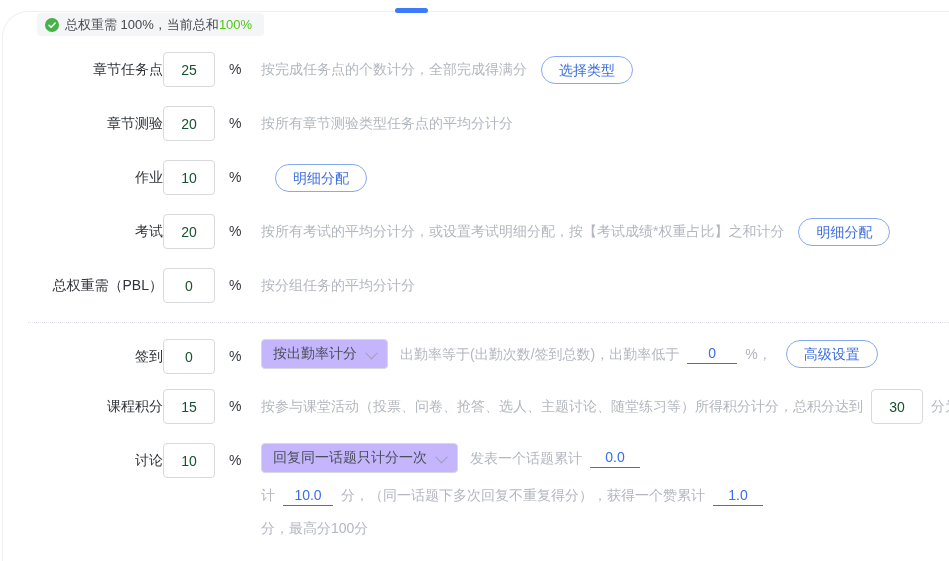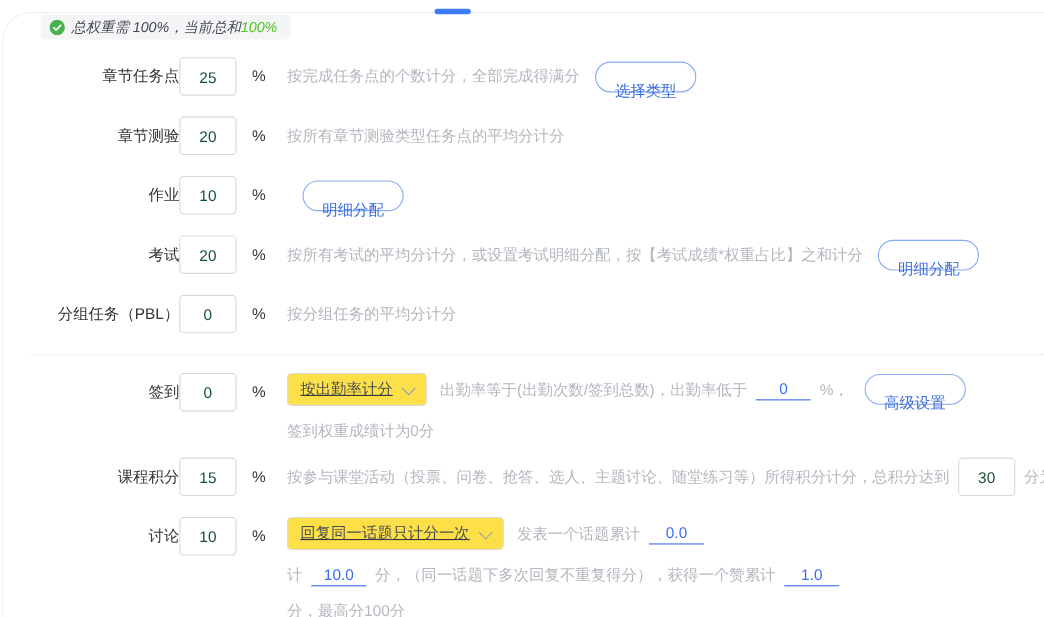--- a/index.html
+++ b/index.html
@@ -4,36 +4,36 @@
 <style>
   :root{ --accent:#3c6de0; --accent-border:#86aaf1; --green:#52c41a; --indicator:#3e7bfa; --desc:#b3b7be; --label:#2f3338; --border:#d7d9dd; }
   html,body{margin:0;padding:0;}
   body{background:#fff;}
   .page{position:relative;width:949px;height:561px;overflow:hidden;background:#fff;
         font-family:"Liberation Sans",sans-serif;color:var(--label);}
   .panel{position:absolute;top:11px;left:2px;width:1200px;height:760px;
          border-top:1px solid #edeff2;border-left:1px solid #edeff2;border-top-left-radius:26px;background:#fff;}
   .tab-indicator{position:absolute;top:8px;left:395px;width:33px;height:5px;border-radius:3px;background:var(--indicator);z-index:3;}
   .banner{position:absolute;top:13px;left:37px;height:23px;display:inline-flex;align-items:center;
-          background:#f4f5f7;border-radius:4px;padding:0 12px 0 8px;font-size:13px;color:#45494f;z-index:2;white-space:nowrap;font-style:italic;}
+          background:#f4f5f7;border-radius:4px;padding:0 12px 0 8px;font-size:13px;color:#45494f;z-index:2;white-space:nowrap;}
   .banner .check{width:14px;height:14px;margin-right:6px;flex:0 0 auto;display:block;}
   .banner .green{color:var(--green);}
   .rows{position:absolute;top:52px;left:0;width:949px;z-index:1;}
   .row{display:flex;align-items:flex-start;padding-left:28px;margin-bottom:19px;}
   .row-label{width:135px;line-height:35px;font-size:14px;color:var(--label);flex:0 0 auto;text-align:right;}
   .weight-input{width:52px;height:35px;box-sizing:border-box;border:1px solid var(--border);border-radius:4px;
                 text-align:center;font-size:14px;color:#14532d;font-family:inherit;outline:none;background:#fff;flex:0 0 auto;}
   .unit{margin-left:14px;width:18px;line-height:35px;font-size:14px;color:#33373d;flex:0 0 auto;}
   .content{margin-left:14px;flex:1 1 auto;display:flex;flex-wrap:wrap;align-items:center;row-gap:6px;min-height:35px;}
   .content.nowrap{flex-wrap:nowrap;white-space:nowrap;overflow:visible;}
   .desc{font-size:14px;color:var(--desc);line-height:21px;}
-  .pill-btn{margin-left:14px;height:28px;padding:12px 17px;border-radius:15px;border:1px solid var(--accent-border);
+  .pill-btn{margin-left:14px;height:28px;padding:0 17px;border-radius:15px;border:1px solid var(--accent-border);
             background:#fff;color:var(--accent);font-size:14px;font-family:inherit;cursor:pointer;line-height:26px;flex:0 0 auto;}
   .select{display:inline-flex;align-items:center;height:30px;box-sizing:border-box;border:1px solid var(--border);
-          border-radius:4px;padding:0 11px;margin-right:12px;background:#fde047;cursor:pointer;flex:0 0 auto;text-decoration:underline;}
+          border-radius:4px;padding:0 11px;margin-right:12px;background:#c4b5fd;cursor:pointer;flex:0 0 auto;}
   .select-text{font-size:14px;color:#4a4f57;}
   .chev{width:8px;height:8px;border-left:1.6px solid #9aa1a9;border-bottom:1.6px solid #9aa1a9;
         transform:rotate(-45deg) translate(1px,-1px);margin-left:10px;flex:0 0 auto;}
   .blueval{display:inline-block;min-width:42px;padding:0 4px;margin:0 8px;text-align:center;font-size:14px;
            color:#3a6cf0;border-bottom:1px solid #3a6cf0;line-height:19px;cursor:text;}
   .inline-input{margin:0 8px;}
   .break{flex-basis:100%;height:0;}
   .divider{height:0;border-top:1px dotted #dfe2e6;margin:18px 0 16px 28px;}
   .row.after-divider{margin-bottom:14px;}
 </style>
@@ -82,21 +82,21 @@
       <div class="row">
         <div class="row-label">考试</div>
         <input class="weight-input" value="20" style="">
         <span class="unit">%</span>
         <div class="content">
           <span class="desc">按所有考试的平均分计分，或设置考试明细分配，按【考试成绩*权重占比】之和计分</span>
           <button class="pill-btn">明细分配</button>
         </div>
       </div>
       <div class="row">
-        <div class="row-label">分组任务（PBL）</div>
+        <div class="row-label">总权重需（PBL）</div>
         <input class="weight-input" value="0" style="">
         <span class="unit">%</span>
         <div class="content">
           <span class="desc">按分组任务的平均分计分</span>
         </div>
       </div>
       <div class="divider"></div>
       <div class="row after-divider">
         <div class="row-label">签到</div>
         <input class="weight-input" value="0" style="">
@@ -104,21 +104,20 @@
         <div class="content">
           <div class="select">
             <span class="select-text">按出勤率计分</span>
             <span class="chev"></span>
           </div>
           <span class="desc">出勤率等于(出勤次数/签到总数)，出勤率低于</span>
           <span class="blueval">0</span>
           <span class="desc">%，</span>
           <button class="pill-btn">高级设置</button>
           <span class="break"></span>
-          <span class="desc">签到权重成绩计为0分</span>
         </div>
       </div>
       <div class="row">
         <div class="row-label">课程积分</div>
         <input class="weight-input" value="15" style="">
         <span class="unit">%</span>
         <div class="content nowrap">
           <span class="desc">按参与课堂活动（投票、问卷、抢答、选人、主题讨论、随堂练习等）所得积分计分，总积分达到</span>
           <input class="weight-input inline-input" value="30" style="">
           <span class="desc">分为满分</span>

